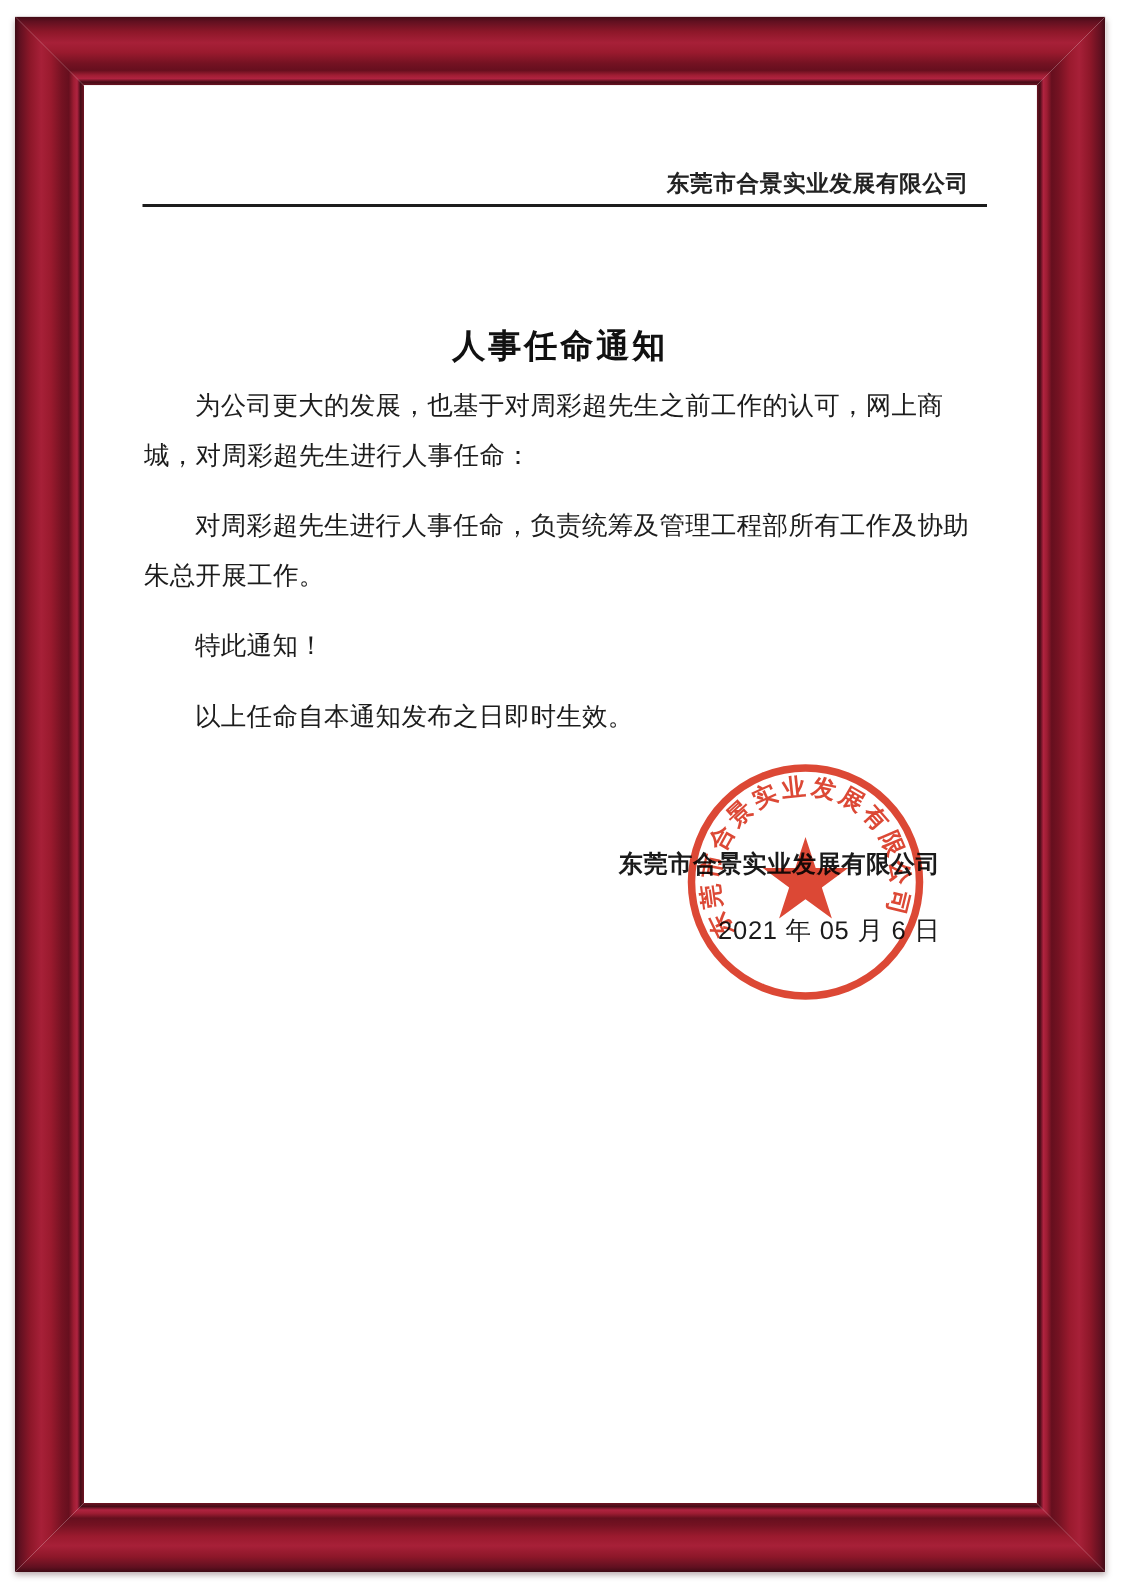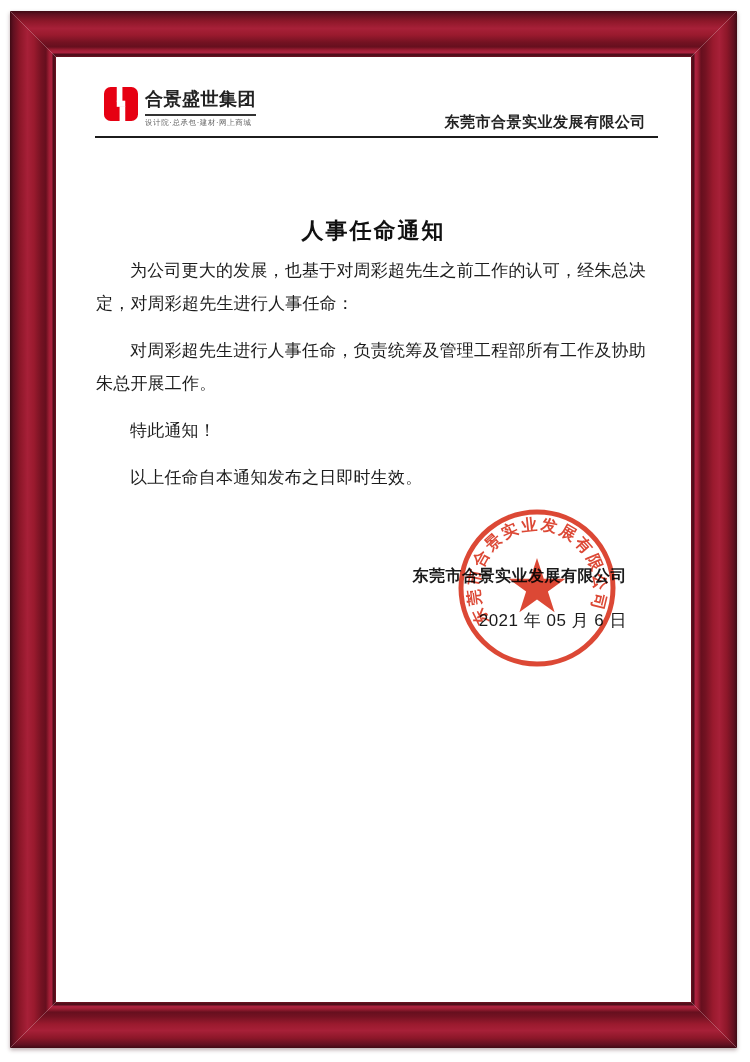--- a/index.html
+++ b/index.html
@@ -65,41 +65,29 @@
 
   <div class="frame">
     <div class="fside f-top"></div>
     <div class="fside f-bottom"></div>
     <div class="fside f-left"></div>
     <div class="fside f-right"></div>
   </div>
 
   <div class="doc">
 
-    <div class="logo">
-      <svg class="logo-icon" viewBox="0 0 36 36">
-        <rect x="0" y="0" width="36" height="36" rx="7" fill="#e60012"></rect>
-        <rect x="13.5" y="0" width="6" height="15.5" fill="#ffffff"></rect>
-        <rect x="13.5" y="14.5" width="9" height="6.5" fill="#ffffff"></rect>
-        <rect x="16.5" y="20.5" width="6" height="15.5" fill="#ffffff"></rect>
-      </svg>
-      <div class="logo-text">
-        <div class="logo-name">合景盛世集团</div>
-        <div class="logo-tagline">设计院·总承包·建材·网上商城</div>
-      </div>
-    </div>
 
     <div class="co-name">东莞市合景实业发展有限公司</div>
 
     <div class="divider"></div>
 
     <div class="notice-title">人事任命通知</div>
 
     <div class="paras">
-      <p>为公司更大的发展，也基于对周彩超先生之前工作的认可，经朱总决定，对周彩超先生进行人事任命：</p>
+      <p>为公司更大的发展，也基于对周彩超先生之前工作的认可，网上商城，对周彩超先生进行人事任命：</p>
       <p>对周彩超先生进行人事任命，负责统筹及管理工程部所有工作及协助朱总开展工作。</p>
       <p>特此通知！</p>
       <p>以上任命自本通知发布之日即时生效。</p>
     </div>
 
     <div class="signature">
       <div class="sig-co">东莞市合景实业发展有限公司</div>
       <div class="sig-date">2021 年 05 月 6 日</div>
     </div>
 

